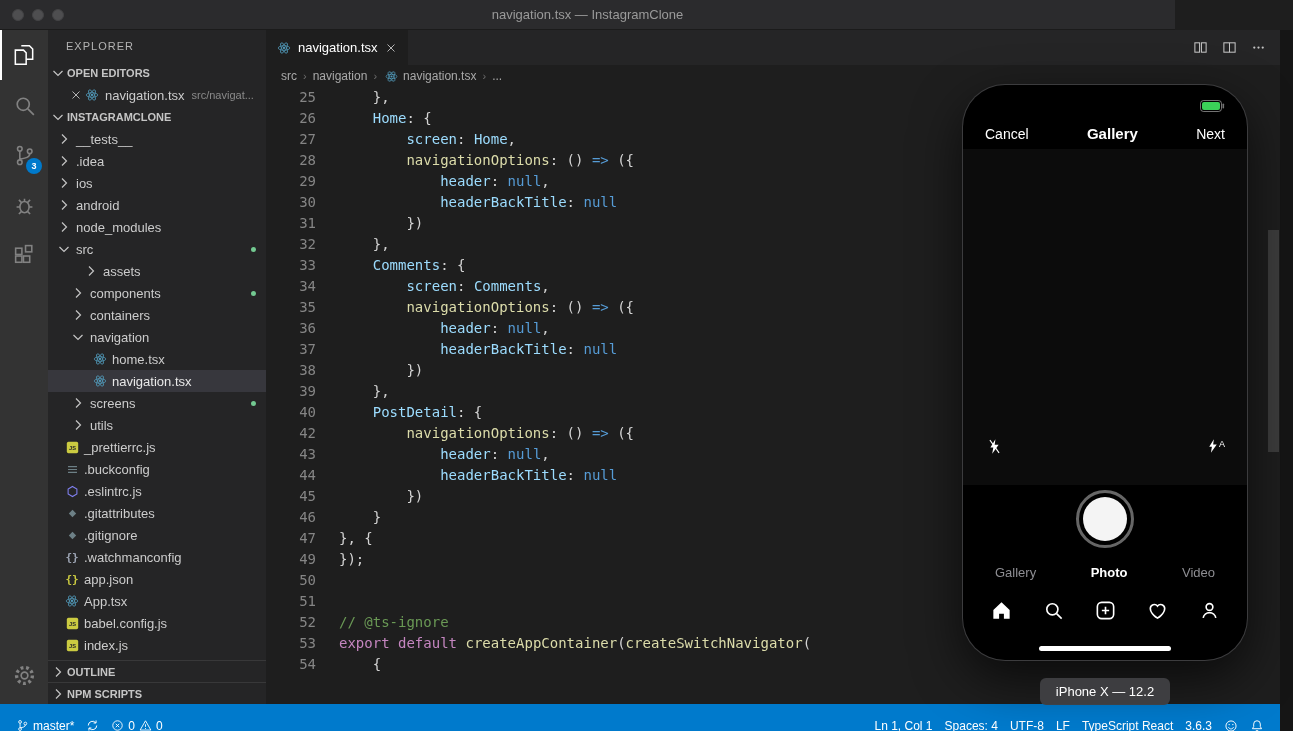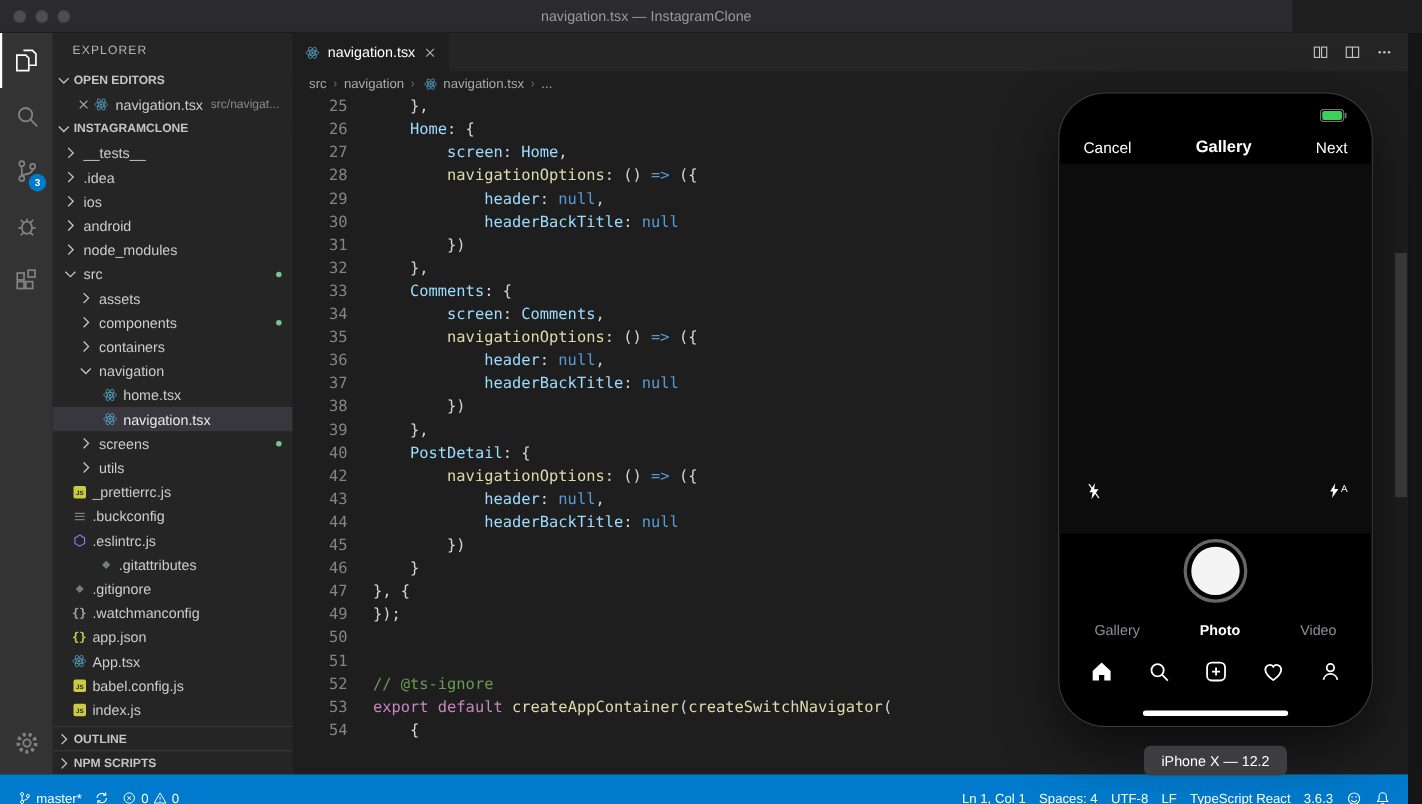--- a/index.html
+++ b/index.html
@@ -240,21 +240,21 @@
       </div>
       <div class="tree-row" style="padding-left: 8px;">
         <span class="icon-slot">
           <svg viewBox="0 0 16 16" width="16" height="16">
             <path d="M3.5 6l4.5 4.5L12.5 6" fill="none" stroke="#c5c5c5" stroke-width="1.2"></path>
           </svg>
         </span>
         <span class="label">src</span>
         <span class="dot"></span>
       </div>
-      <div class="tree-row" style="padding-left: 22px;">
+      <div class="tree-row" style="padding-left: 22px; margin-left: 13px;">
         <span class="icon-slot">
           <svg viewBox="0 0 16 16" width="16" height="16">
             <path d="M6 3.5l4.5 4.5L6 12.5" fill="none" stroke="#c5c5c5" stroke-width="1.2"></path>
           </svg>
         </span>
         <span class="label">assets</span>
       </div>
       <div class="tree-row" style="padding-left: 22px;">
         <span class="icon-slot">
           <svg viewBox="0 0 16 16" width="16" height="16">
@@ -341,21 +341,21 @@
         <span class="label">.buckconfig</span>
       </div>
       <div class="tree-row" style="padding-left: 16px;">
         <span class="icon-slot">
           <svg viewBox="0 0 16 16" width="13" height="13">
             <path d="M8 1.8l5.4 3.1v6.2L8 14.2 2.6 11.1V4.9z" fill="none" stroke="#8080f2" stroke-width="1.3"></path>
           </svg>
         </span>
         <span class="label">.eslintrc.js</span>
       </div>
-      <div class="tree-row" style="padding-left: 16px; margin-left: 24px;">
+      <div class="tree-row" style="padding-left: 16px;">
         <span class="icon-slot">
           <svg viewBox="0 0 16 16" width="13" height="13">
             <rect x="4.8" y="4.8" width="6.4" height="6.4" transform="rotate(45 8 8)" fill="#6d8086"></rect>
           </svg>
         </span>
         <span class="label">.gitattributes</span>
       </div>
       <div class="tree-row" style="padding-left: 16px;">
         <span class="icon-slot">
           <svg viewBox="0 0 16 16" width="13" height="13">

